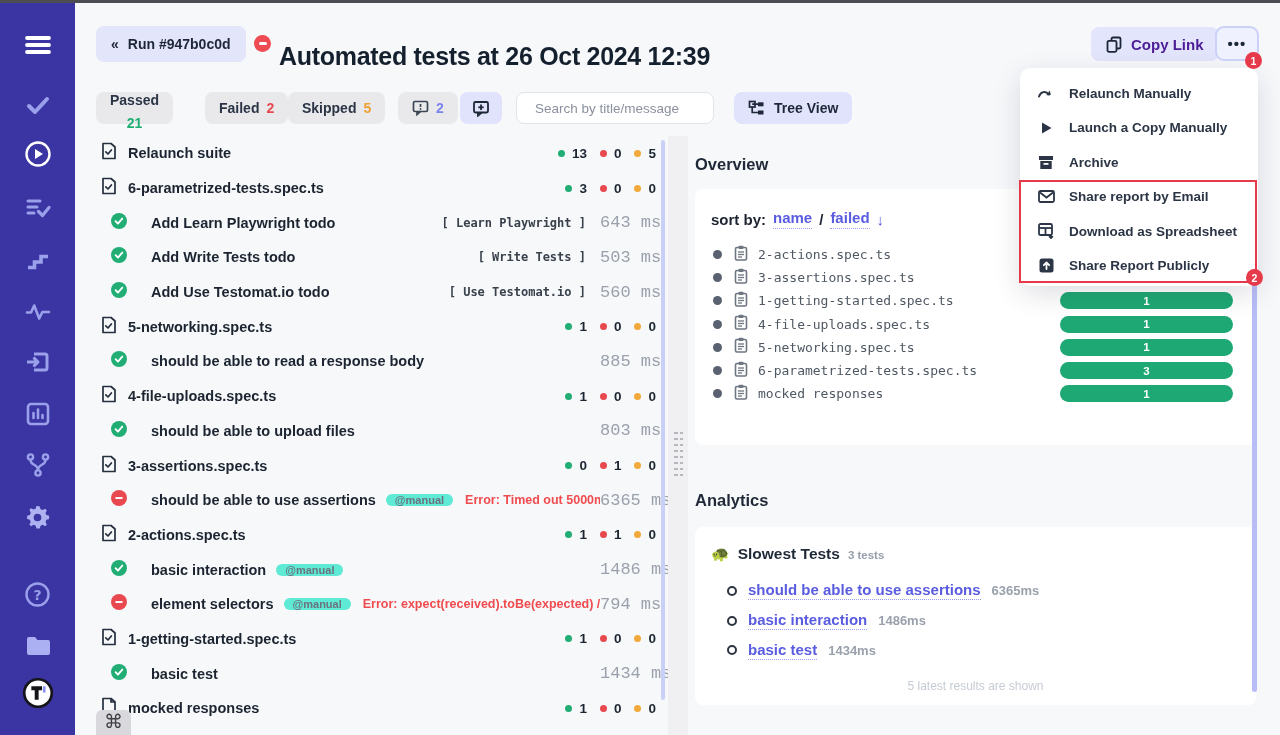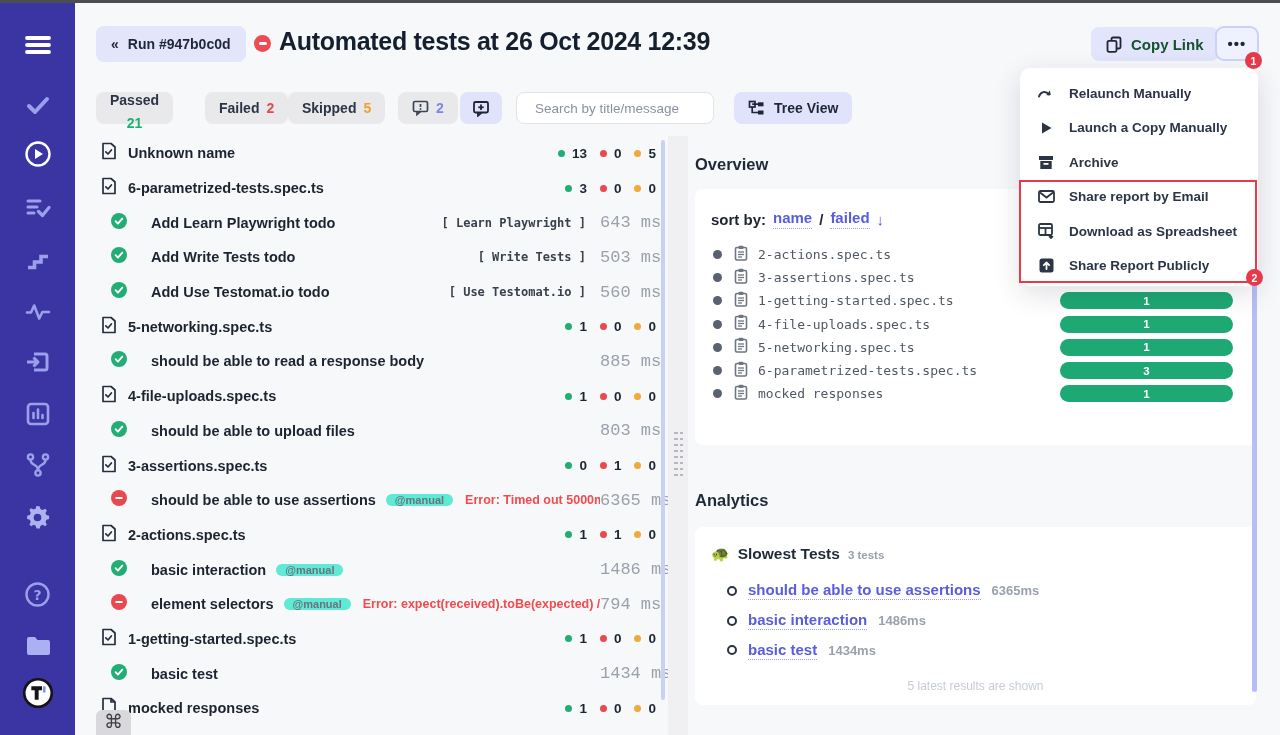--- a/index.html
+++ b/index.html
@@ -14,25 +14,25 @@
              display:flex; align-items:center; justify-content:center; cursor:pointer; }
   .side-ic svg { display:block; }
 
   
   #run-btn { position:absolute; left:96px; top:26px; height:36px; background:#e3e5fb; border:none;
              border-radius:8px; padding:0 15px; display:flex; align-items:center; gap:9px;
              font-family:"Liberation Sans",sans-serif; font-size:14px; font-weight:700; color:#1d2737; cursor:pointer; }
   #fail-dot { position:absolute; left:254px; top:35px; width:17px; height:17px; border-radius:50%;
               background:#ee4b52; display:flex; align-items:center; justify-content:center; }
   #fail-dot i { display:block; width:8px; height:2.6px; background:#fff; border-radius:2px; }
-  #page-title { position:absolute; left:279px; top:27px; font-size:25px; font-weight:800; color:#15202e; letter-spacing:-0.3px; }
+  #page-title { position:absolute; left:279px; top:42px; font-size:25px; font-weight:800; color:#15202e; letter-spacing:-0.3px; }
 
   #copy-link-btn { position:absolute; left:1091px; top:27px; height:34px; background:#e2e5fb; border:none;
                    border-radius:8px; padding:0 15px; display:flex; align-items:center; gap:9px;
-                   font-family:"Liberation Sans",sans-serif; font-size:15px; font-weight:700; color:#14532d; cursor:pointer; }
+                   font-family:"Liberation Sans",sans-serif; font-size:15px; font-weight:700; color:#4c1d95; cursor:pointer; }
   #more-btn { position:absolute; left:1215px; top:26px; width:44px; height:35px; background:#f0f1fe;
               border:2px solid #ccd1f8; border-radius:9px; font-size:15px; font-weight:800; color:#20293a;
               letter-spacing:1px; cursor:pointer; line-height:28px; text-align:center; z-index:55; }
   .red-badge { position:absolute; width:17px; height:17px; border-radius:50%; background:#e6394a; color:#fff;
                font-size:10.5px; font-weight:700; display:flex; align-items:center; justify-content:center; z-index:70; }
   #badge-1 { left:1245px; top:52px; }
   #badge-2 { left:1246px; top:269px; }
 
   
   .pill { position:absolute; top:92px; height:32px; border:none; border-radius:8px; display:flex; align-items:center;
@@ -288,21 +288,21 @@
   </svg>
   <span>Tree View</span>
 </button>
 
 <div id="test-list">
     <div class="trow suite">
       <span><svg width="17" height="18" viewBox="0 0 17 18">
           <path d="M3 1.5h8L15 5v11.5H3z" fill="none" stroke="#252f3e" stroke-width="1.7" stroke-linejoin="round"></path>
           <path d="M5.8 9.8l2.2 2.2 3.4-4" fill="none" stroke="#252f3e" stroke-width="1.7" stroke-linecap="round" stroke-linejoin="round"></path>
         </svg></span>
-      <span class="title">Unknown name</span>
+      <span class="title">Relaunch suite</span>
       <span class="spacer"></span>
       <span class="counts">
         <span class="cpair">
           <span class="cdot" style="background:#21ad74"></span>
           <span class="cnum">13</span>
         </span>
         <span class="cpair">
           <span class="cdot" style="background:#e8494f"></span>
           <span class="cnum">0</span>
         </span>

